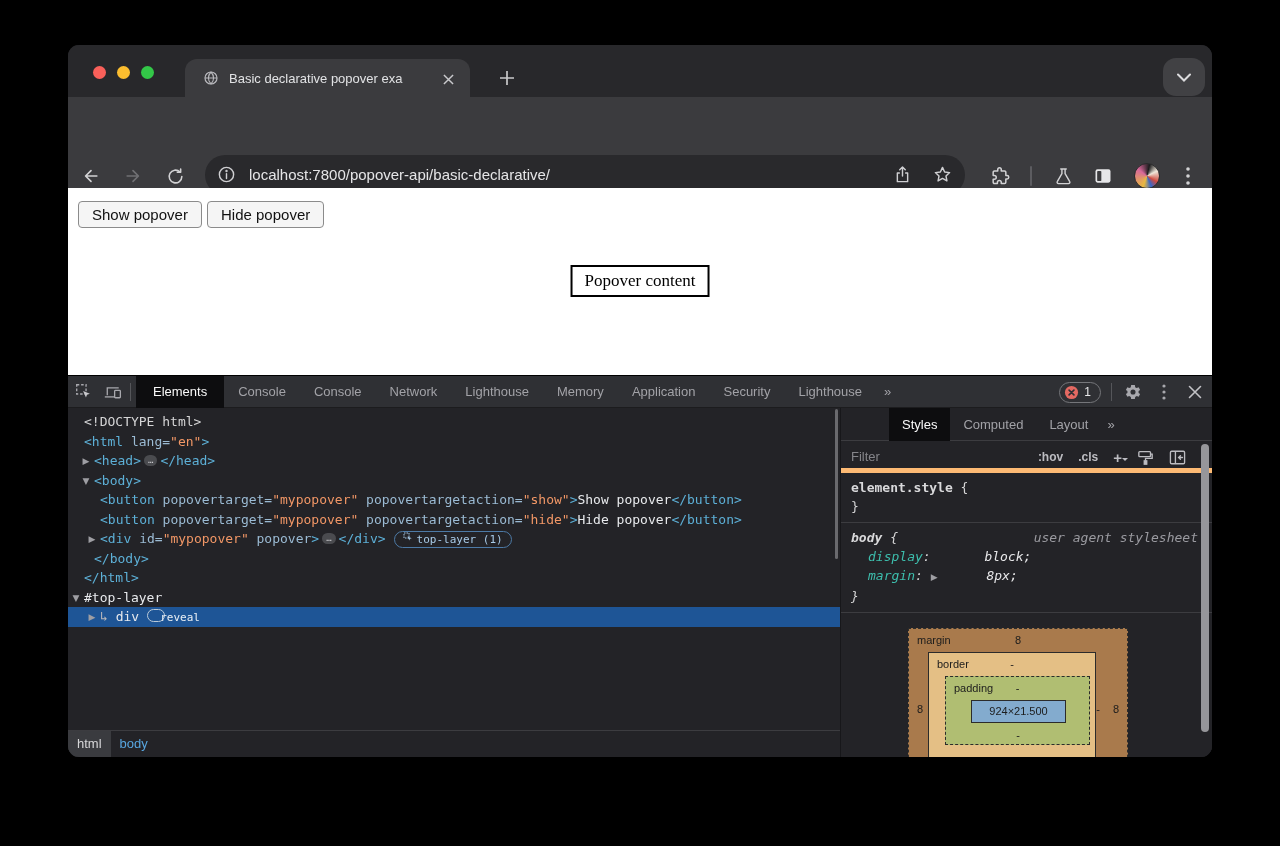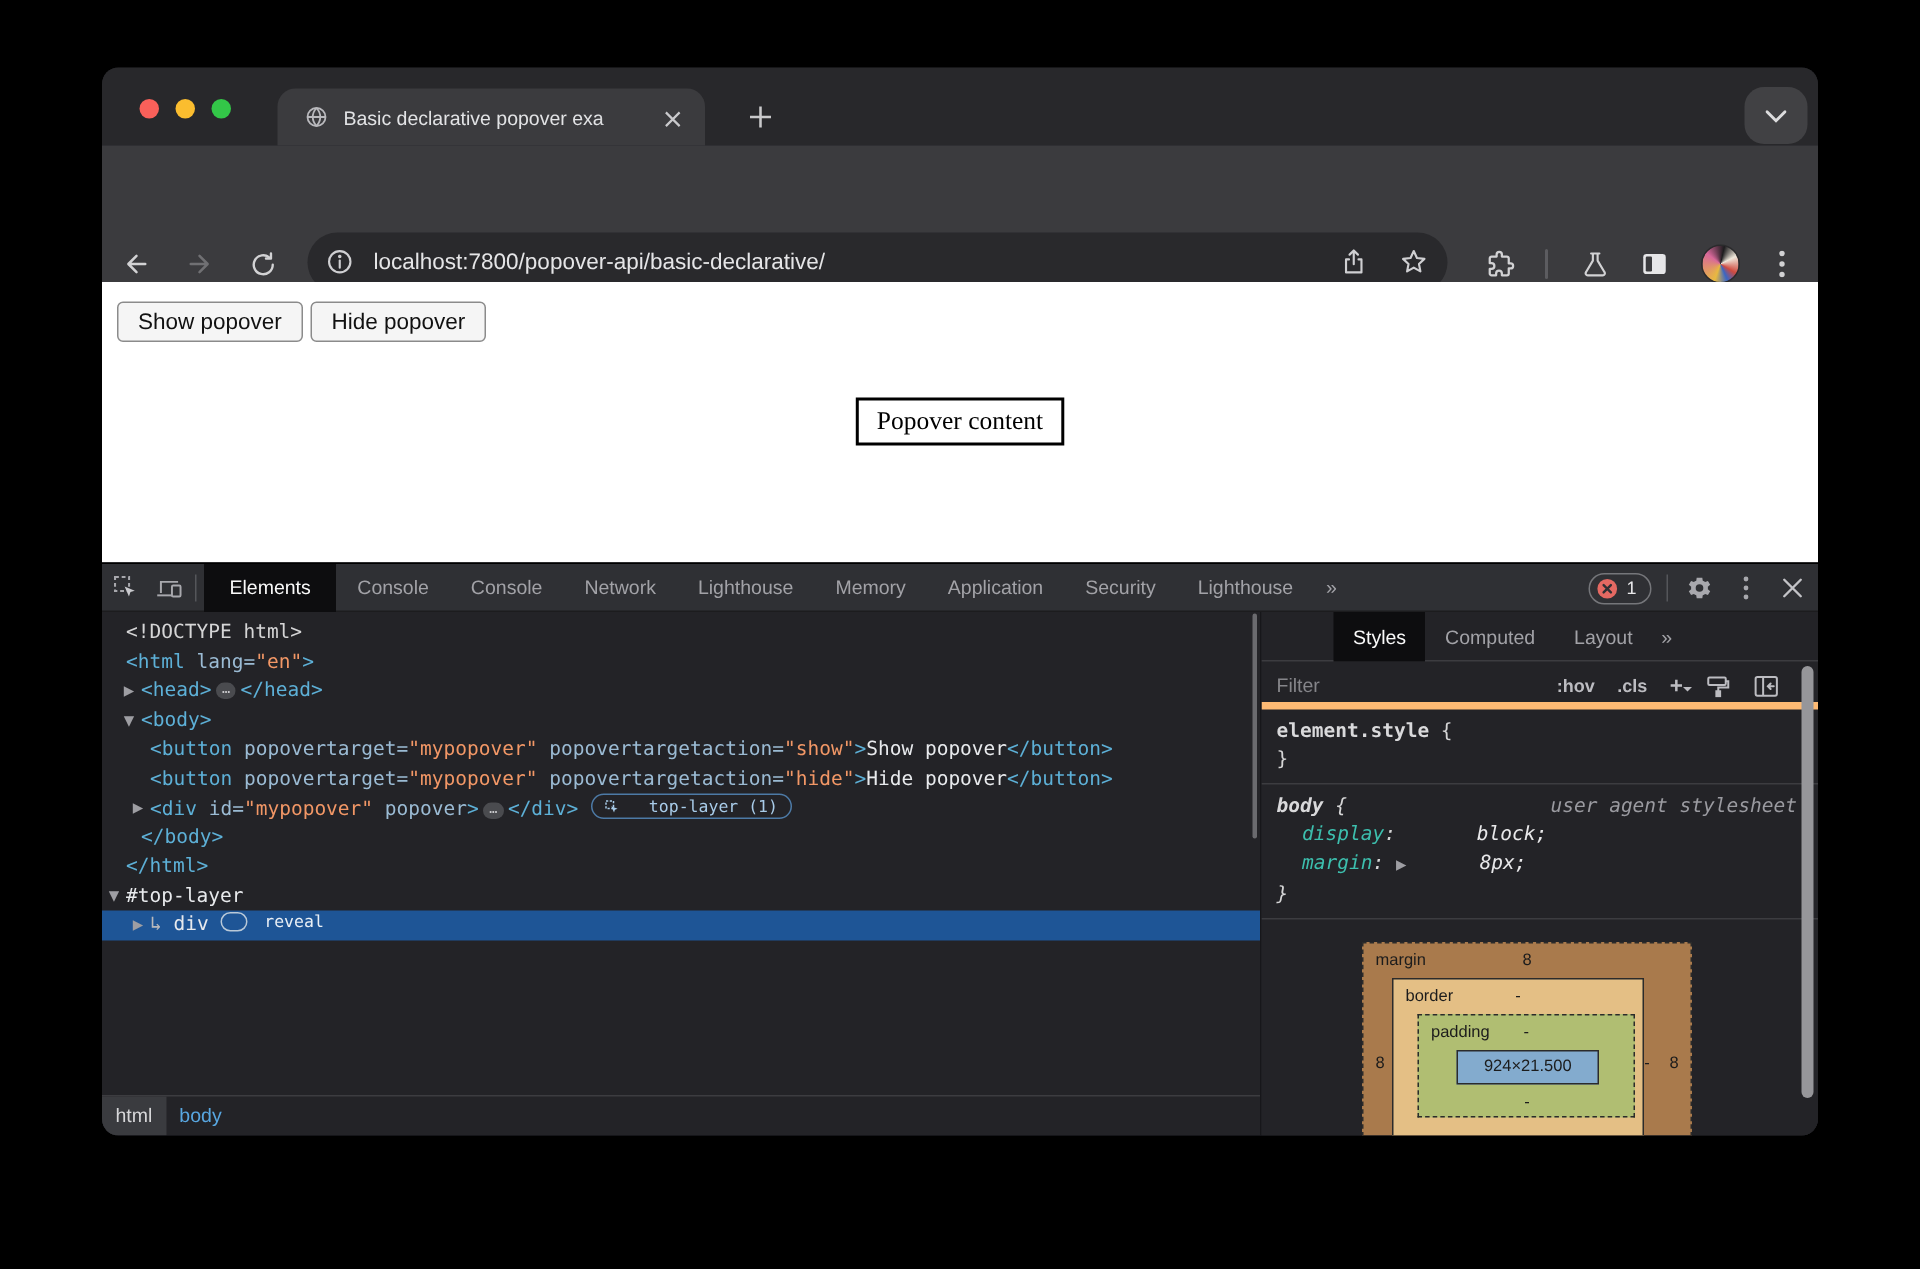--- a/index.html
+++ b/index.html
@@ -78,21 +78,21 @@
   .tree { position:absolute; left:0; top:0; width:100%; padding-top:4px;
           font-family:"DejaVu Sans Mono", monospace; font-size:13px; line-height:19.5px; }
   .t-row { position:relative; white-space:nowrap; height:19.5px; }
   .t-row.sel { background:#1e5596; }
   .t-arr { position:absolute; font-size:9px; color:#9e9ea3; top:1px; width:12px; text-align:center;
            font-family:"DejaVu Sans", sans-serif; }
   .c-dt { color:#d5d5d6; } .c-tag { color:#5db0d7; } .c-attr { color:#9bbbd4; }
   .c-val { color:#f29766; } .c-txt { color:#e8eaed; } .c-hook { color:#b8b8bc; }
   .ellip { display:inline-block; background:#4a4b4f; color:#c9c9cc; border-radius:8px;
            font-size:9px; line-height:11px; padding:0 4px; margin:0 3px; vertical-align:2px; }
-  .badge { display:inline-flex; align-items:center; gap:20px; border-radius:10px; margin-left:8px;
+  .badge { display:inline-flex; align-items:flex-start; gap:4px; border-radius:10px; margin-left:8px;
            padding:0 8px; font-size:11px; line-height:15px; vertical-align:1px; }
   .badge.blue { border:1px solid #4d7aa6; color:#a8cbe8; }
   .badge.light { border:1px solid #b9c9d8; color:#e9eff5; }
   .crumbs { position:absolute; left:0; bottom:0; width:100%; height:27px; background:#232327;
             border-top:1px solid #3c3c40; display:flex; align-items:stretch; font-size:13px; }
   .crumb-html { background:#3a3b3f; color:#d7d7d9; padding:5px 9px; }
   .crumb-body { color:#58a6e0; padding:5px 9px; }
   .el-scroll { position:absolute; left:767px; top:33px; width:3px; height:150px; background:#6a6a6e; border-radius:2px; }
   .dt-divider { position:absolute; left:772px; top:32px; width:1px; bottom:0; background:#17171a; }
 

